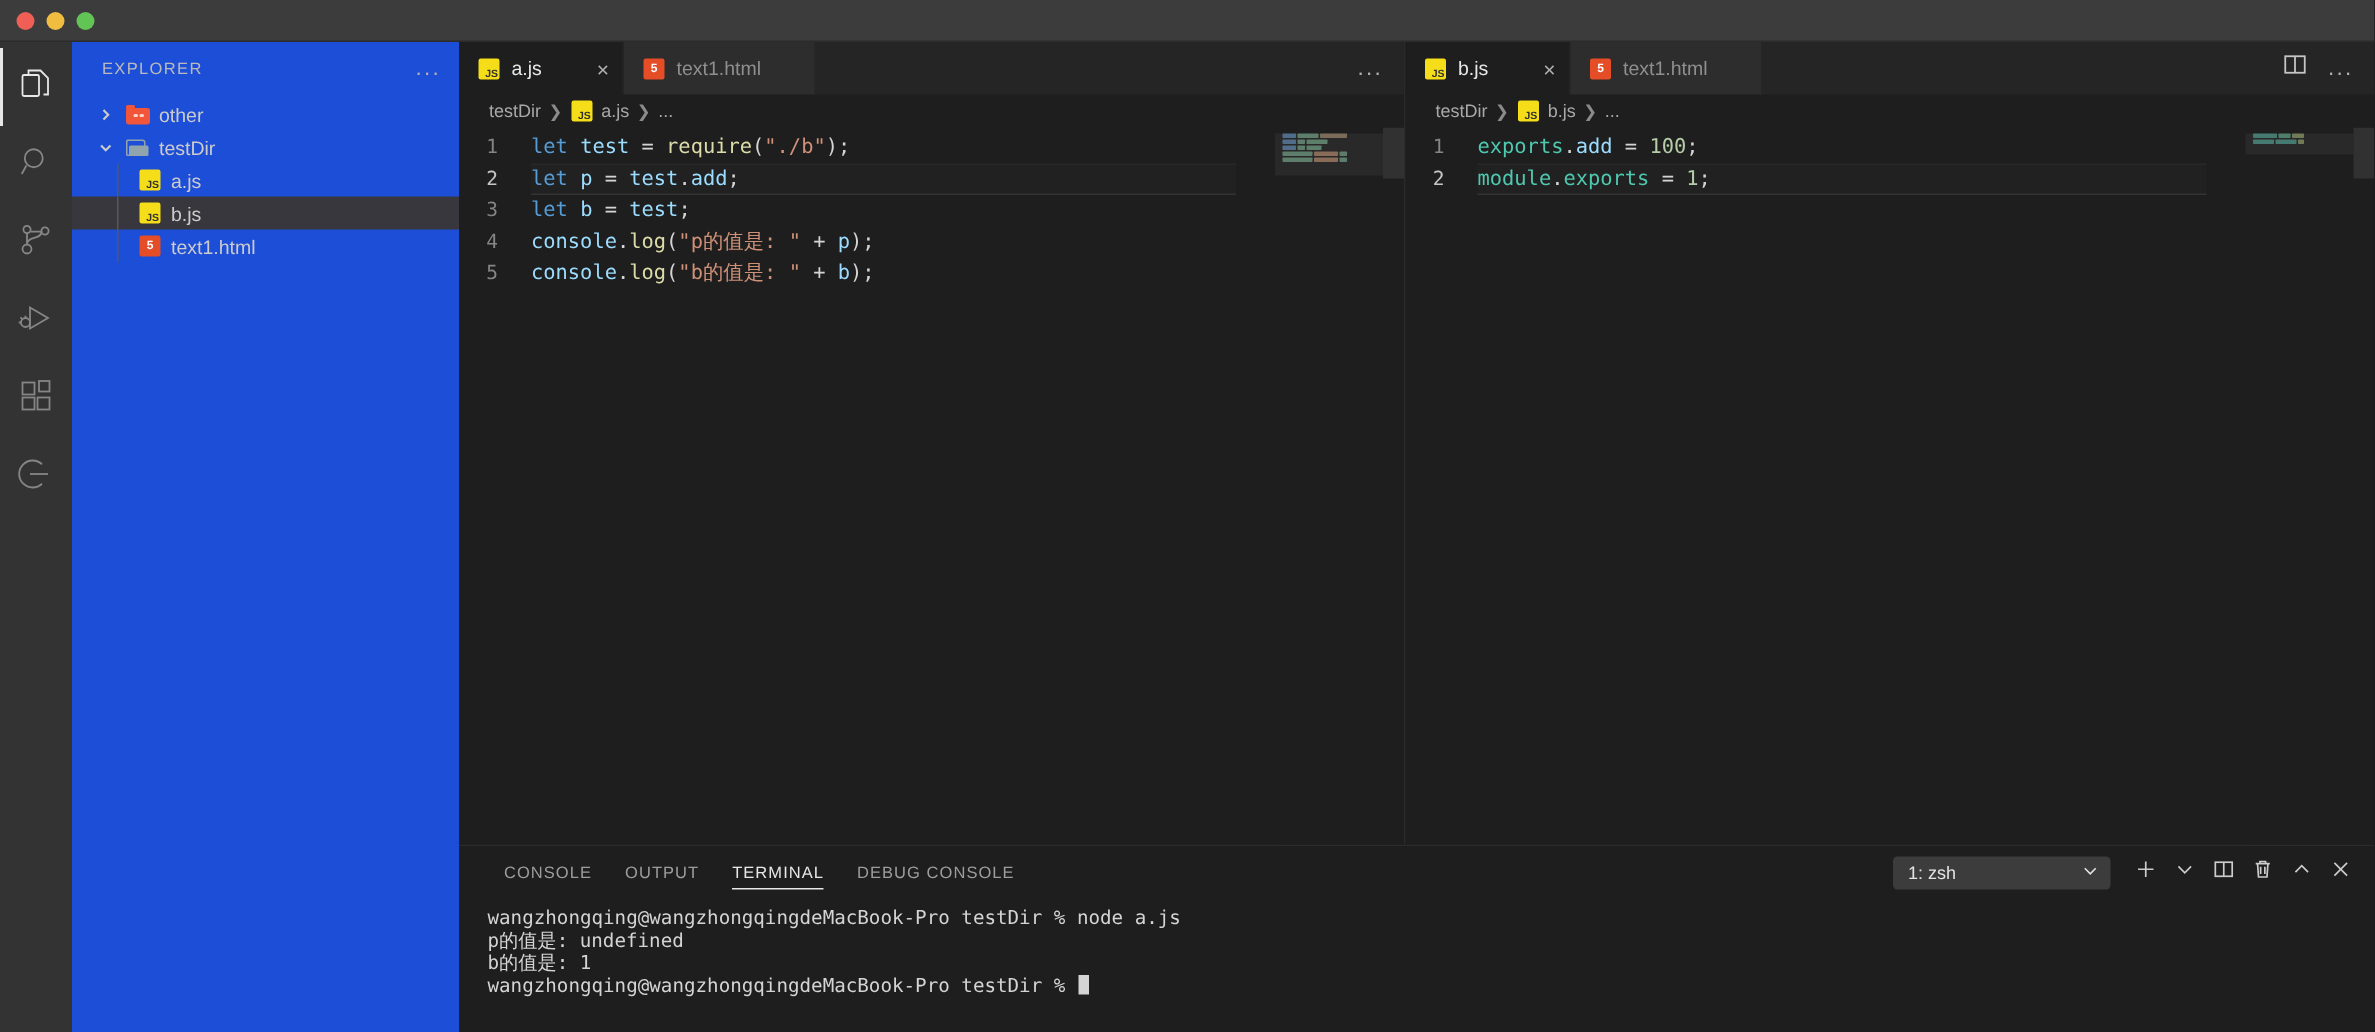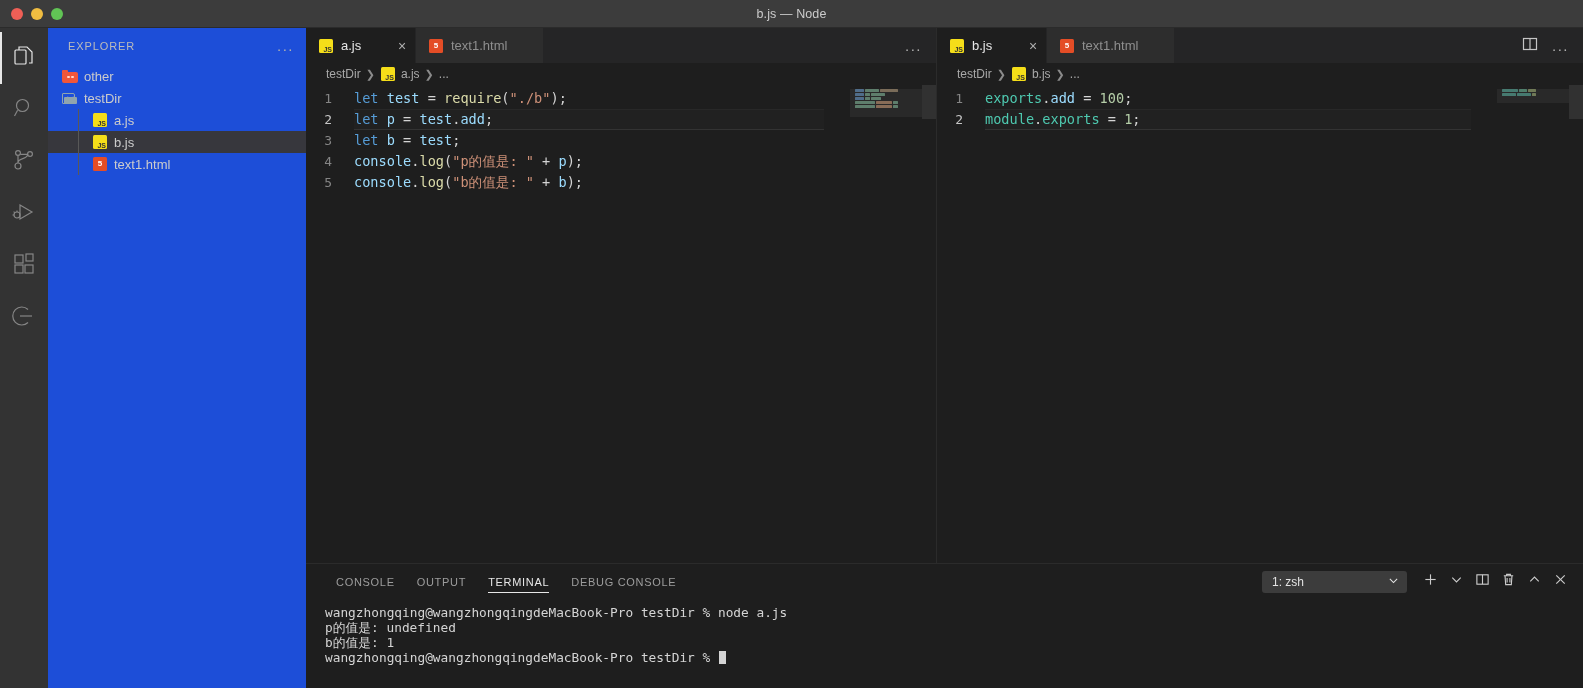--- a/index.html
+++ b/index.html
@@ -56,21 +56,21 @@
   .dots { color: #b0b0b0; font-size: 15px; letter-spacing: 1.5px; line-height: 1; cursor: pointer; }
   .tree { padding-top: 2px; font-size: 13px; color: #cccccc; }
   .row {
     height: 22px; display: flex; align-items: center; cursor: pointer; position: relative;
     white-space: nowrap;
   }
   .row.selected { background: #37373d; }
   .row .chev { width: 16px; display: flex; align-items: center; justify-content: center; flex: 0 0 16px; }
   .row .chev svg { width: 9px; height: 9px; stroke: #cccccc; fill: none; stroke-width: 1.6; }
   .row-root { padding-left: 8px; font-weight: bold; font-size: 11px; letter-spacing: .6px; }
-  .indent-1 { }
+  .indent-1 { padding-left: 22px; }
   .indent-2 { padding-left: 44px; }
   .fname { margin-left: 6px; font-size: 13px; color: #cccccc; }
   .guide { position: absolute; left: 30px; top: 0; bottom: 0; width: 1px; background: #585858; }
 
   
   .ficon { width: 16px; height: 16px; flex: 0 0 16px; display: inline-flex; align-items: center; justify-content: center; }
   .icon-js {
     width: 14px; height: 14px; background: #f5de19; border-radius: 1.5px;
     color: #323330; font-size: 7px; font-weight: bold; display: flex;
     align-items: flex-end; justify-content: flex-end; padding: 0 1px 0 0;
@@ -175,21 +175,20 @@
 <body>
 
 <div class="app">
 
   <div class="titlebar">
     <div class="traffic">
       <div class="light red"></div>
       <div class="light yellow"></div>
       <div class="light green"></div>
     </div>
-    <div class="title-text">b.js — Node</div>
   </div>
 
   <div class="body">
 
     <div class="activitybar">
       <div class="act-item active">
         <span>
           <svg viewBox="0 0 24 24">
               <rect x="3" y="6" width="11" height="14" rx="1"></rect>
               <path d="M7 6V3h8l5 5v11h-3"></path>

